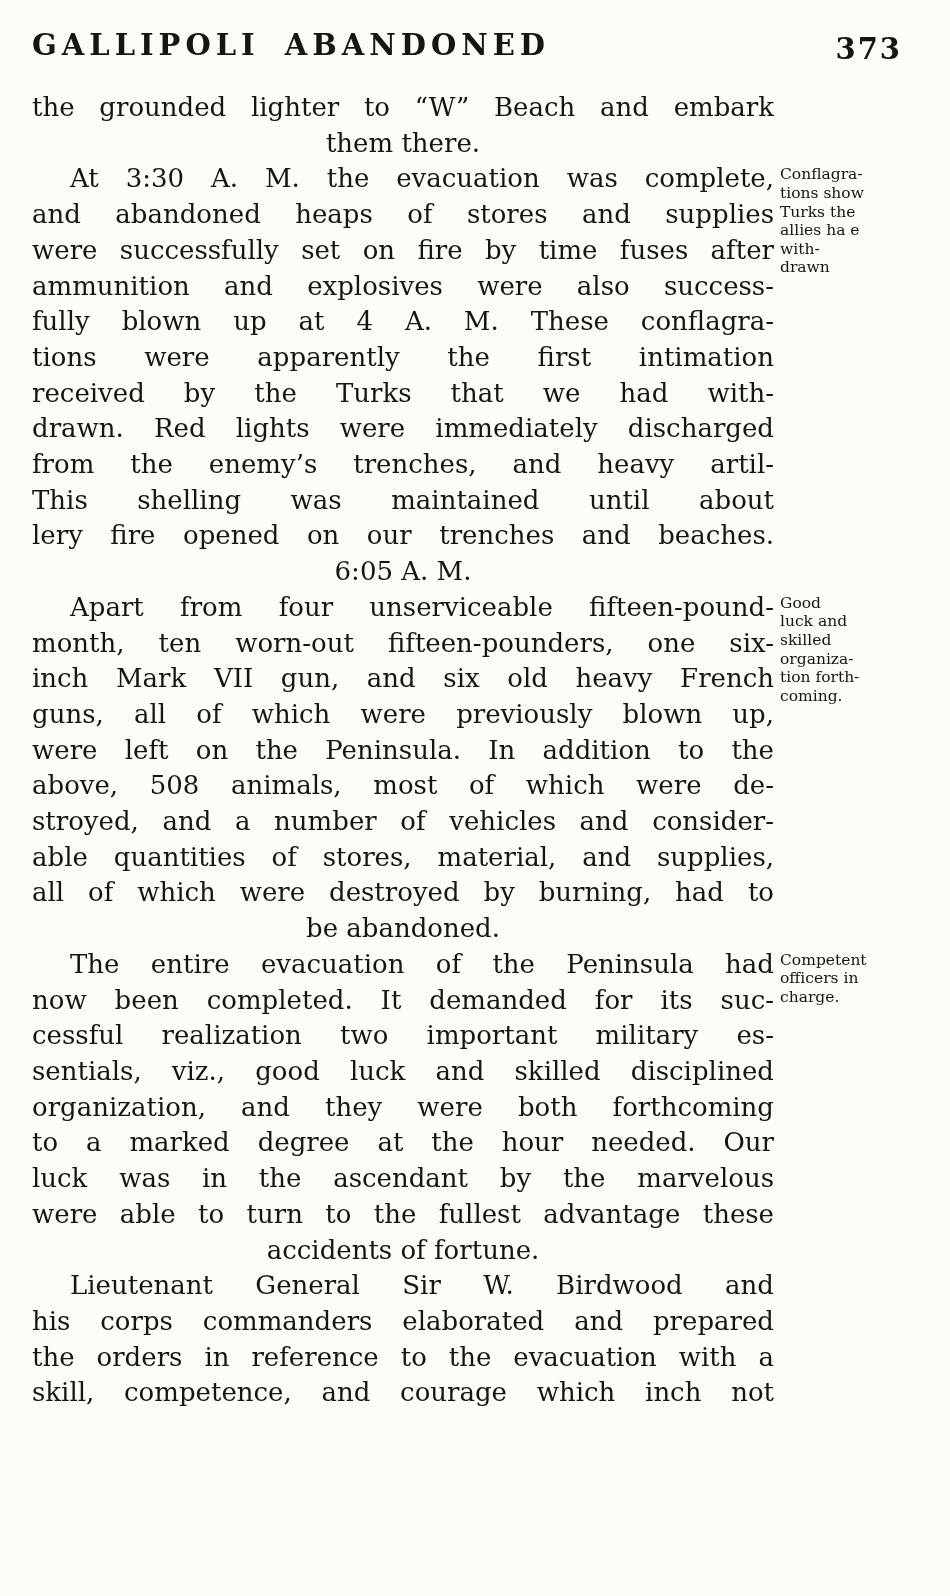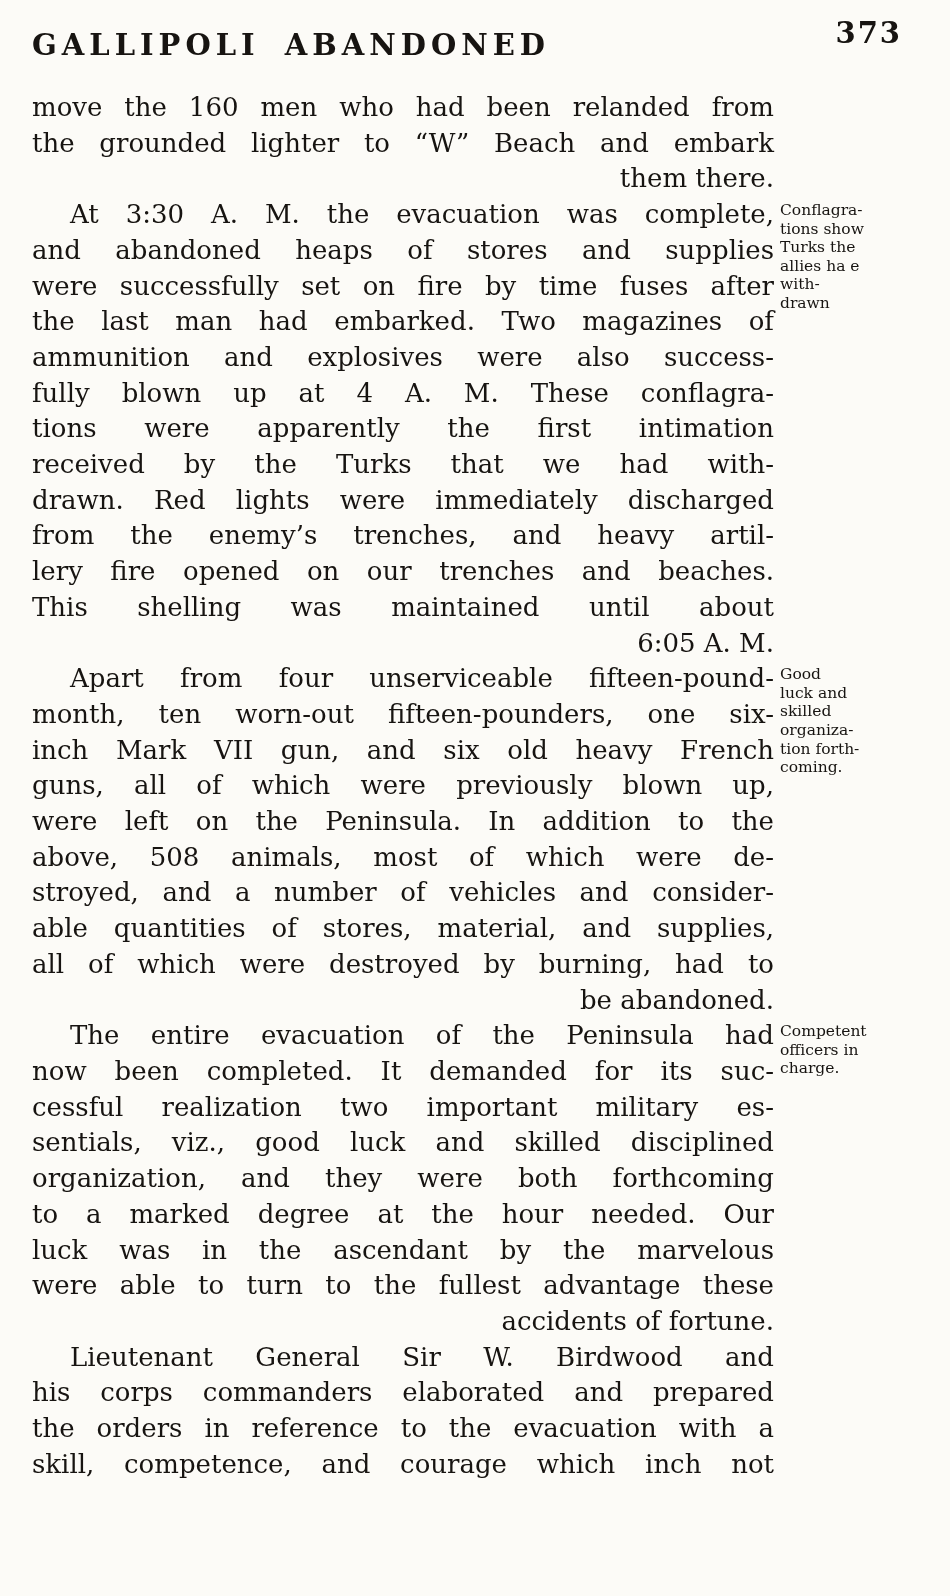--- a/index.html
+++ b/index.html
@@ -23,32 +23,32 @@
   }
   .title {
     display: inline-block;
     font-size: 29px;
     font-weight: bold;
     letter-spacing: 5px;
     word-spacing: 10px;
   }
   .page-number {
     position: absolute;
-    top: 16px;
+    top: 32px;
     right: 48px;
     font-size: 29px;
     font-weight: bold;
     letter-spacing: 2px;
   }
   .text-column { width: 742px; }
   .para { position: relative; }
   .line {
     font-size: 26px;
     line-height: 35.7px;
-    text-align: right;
+    text-align: center;
   }
   .just {
     text-align: justify;
     text-align-last: justify;
   }
   .indent { text-indent: 38px; }
   .sidenote {
     position: absolute;
     top: 4px;
     left: 748px;
@@ -64,37 +64,35 @@
 <body>
 
 <div class="page">
   <div class="header">
     <span class="title">GALLIPOLI  ABANDONED</span>
   </div>
   <span class="page-number">373</span>
 
   <main class="text-column">
       <div class="para">
-        <div class="line just">move the 160 men who had been relanded from</div>
         <div class="line just">the grounded lighter to “W” Beach and embark</div>
         <div class="line">them there.</div>
       </div>
       <div class="para">
         <div class="line just indent">At 3:30 A. M. the evacuation was complete,</div>
         <div class="line just">and abandoned heaps of stores and supplies</div>
         <div class="line just">were successfully set on fire by time fuses after</div>
-        <div class="line just">the last man had embarked.  Two magazines of</div>
         <div class="line just">ammunition and explosives were also success-</div>
         <div class="line just">fully blown up at 4 A. M.  These conflagra-</div>
         <div class="line just">tions were apparently the first intimation</div>
         <div class="line just">received by the Turks that we had with-</div>
         <div class="line just">drawn. Red lights were immediately discharged</div>
         <div class="line just">from the enemy’s trenches, and heavy artil-</div>
+        <div class="line just">This shelling was maintained until about</div>
         <div class="line just">lery fire opened on our trenches and beaches.</div>
-        <div class="line just">This shelling was maintained until about</div>
         <div class="line">6:05 A. M.</div>
         <aside class="sidenote">
           <div class="sidenote-line">Conflagra-</div>
           <div class="sidenote-line">tions show</div>
           <div class="sidenote-line">Turks the</div>
           <div class="sidenote-line">allies ha e</div>
           <div class="sidenote-line">with-</div>
           <div class="sidenote-line">drawn</div>
         </aside>
       </div>

